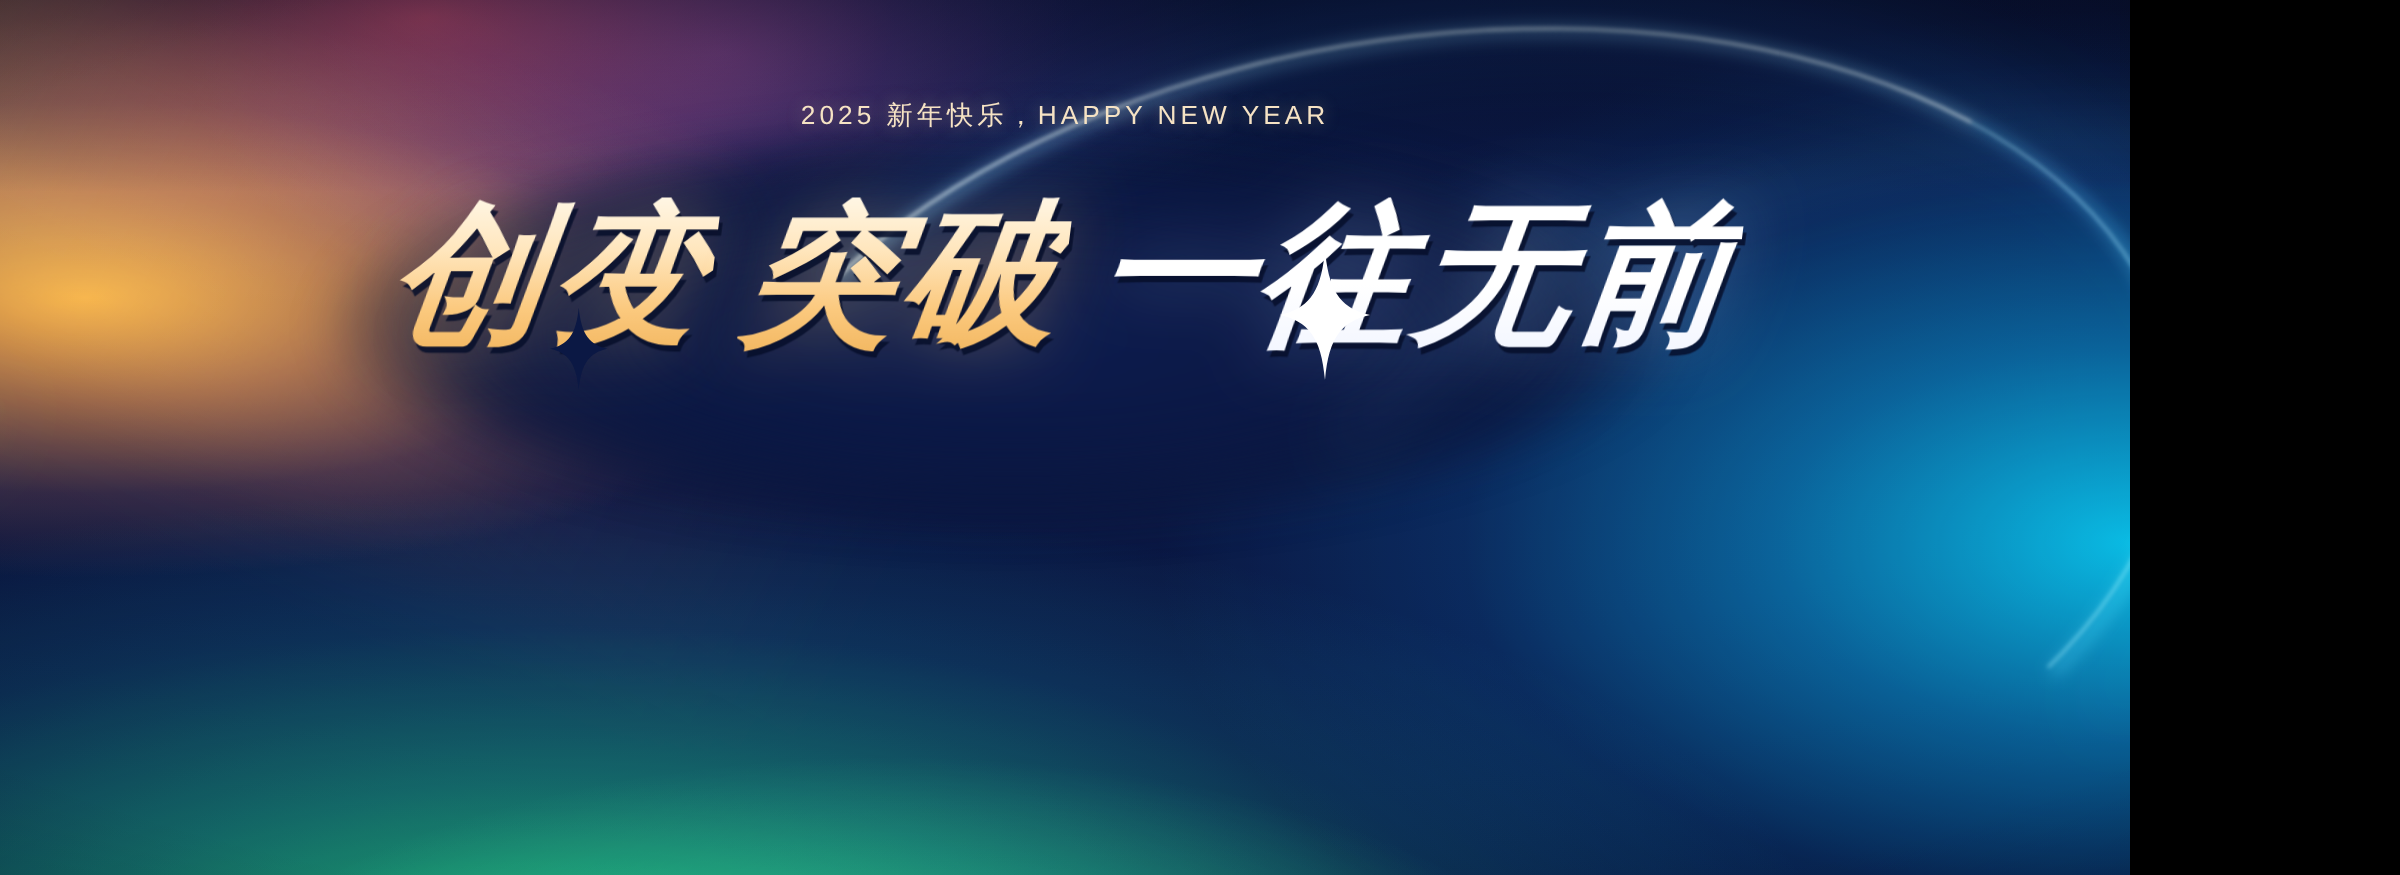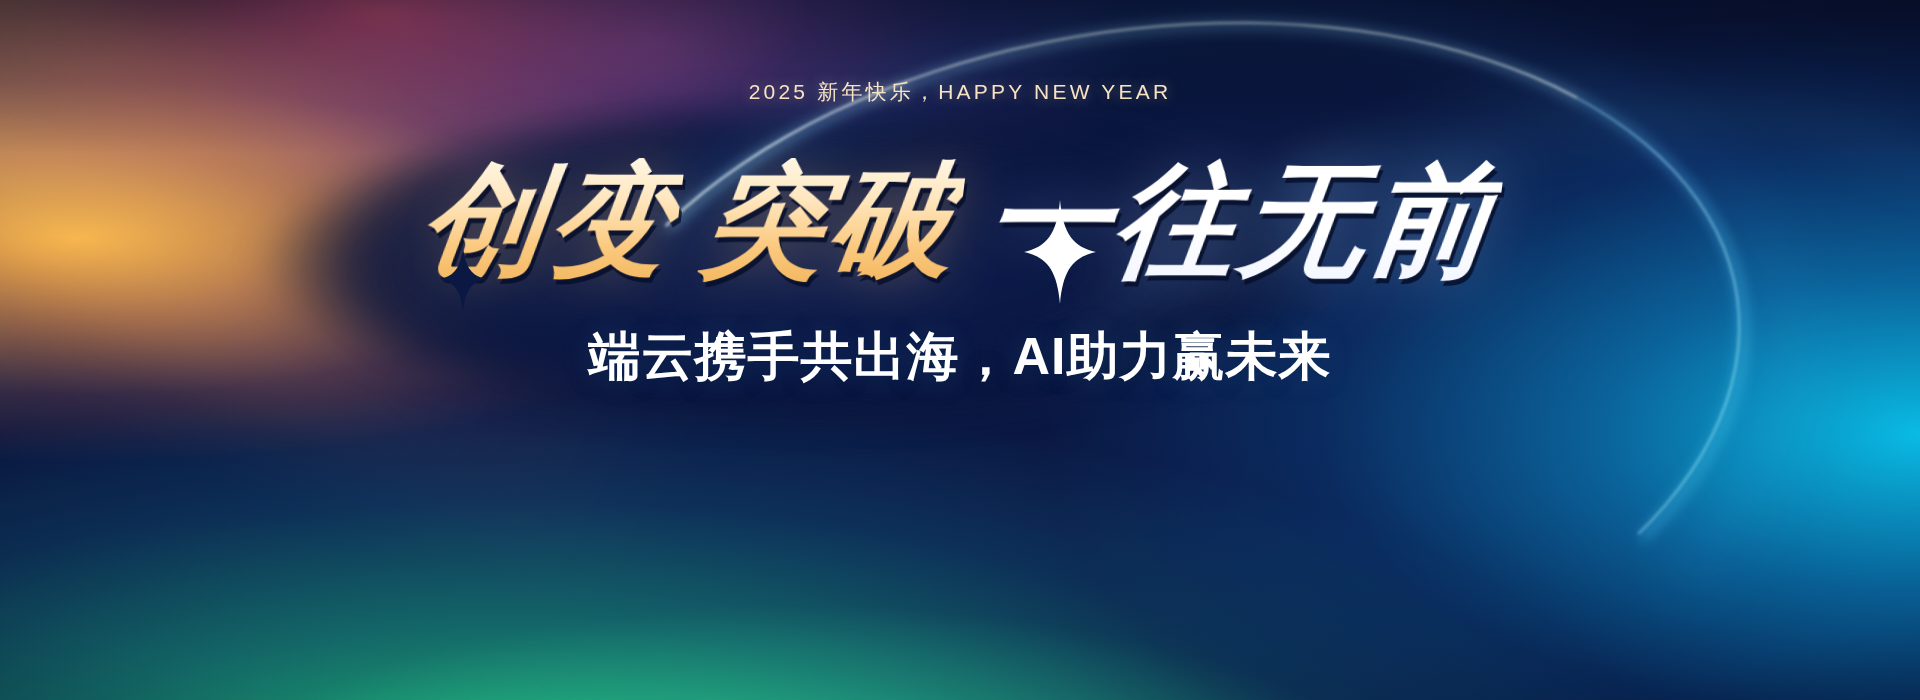--- a/index.html
+++ b/index.html
@@ -8,21 +8,21 @@
     padding: 0;
     background: #000;
   }
   body {
     font-family: "Liberation Sans", "DejaVu Sans", sans-serif;
   }
 
   
   #banner {
     position: relative;
-    width: 1920px;
+    width: 1704px;
     height: 700px;
     overflow: hidden;
     background: #0a1433;
     isolation: isolate;
   }
 
   
   .layer {
     position: absolute;
     inset: 0;
@@ -315,21 +315,20 @@
     <div class="eyebrow">2025 新年快乐，HAPPY NEW YEAR</div>
 
     <div class="headline">
       <span class="hl-seg">创变</span>
       <span class="hl-gap"></span>
       <span class="hl-seg">突破</span>
       <span class="hl-gap"></span>
       <span class="hl-seg white">一往无前</span>
     </div>
 
-    <div class="subhead">端云携手共出海，AI助力赢未来</div>
   </div>
 
   <svg style="position:absolute;left:440px;top:246px;width:46px;height:66px;pointer-events:none;" viewBox="0 0 46 66">
     <path d="M23 0 C25 22 32 30 46 33 C32 36 25 44 23 66 C21 44 14 36 0 33 C14 30 21 22 23 0 Z" fill="#0b1844"></path>
   </svg>
 
   <svg style="position:absolute;left:1024px;top:200px;width:72px;height:104px;pointer-events:none;" viewBox="0 0 72 104">
     <path d="M36 0 C39 35 50 47 72 52 C50 57 39 69 36 104 C33 69 22 57 0 52 C22 47 33 35 36 0 Z" fill="#ffffff"></path>
   </svg>
 

